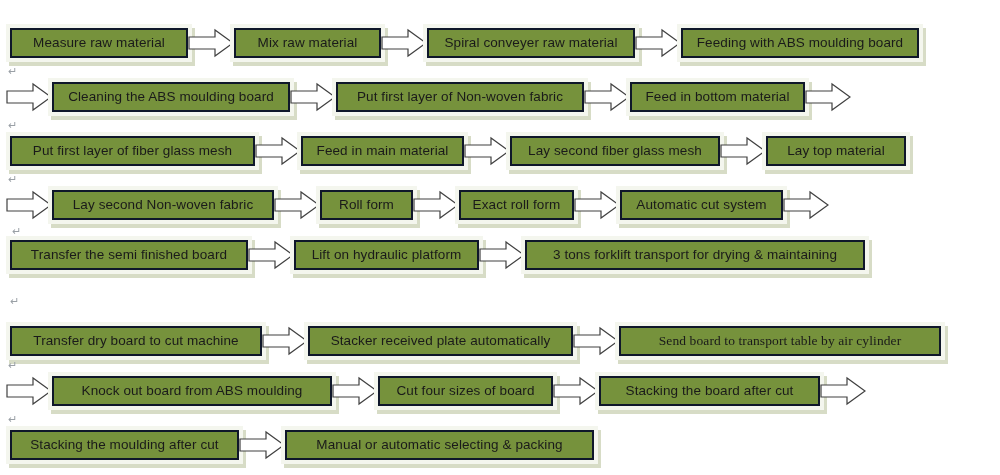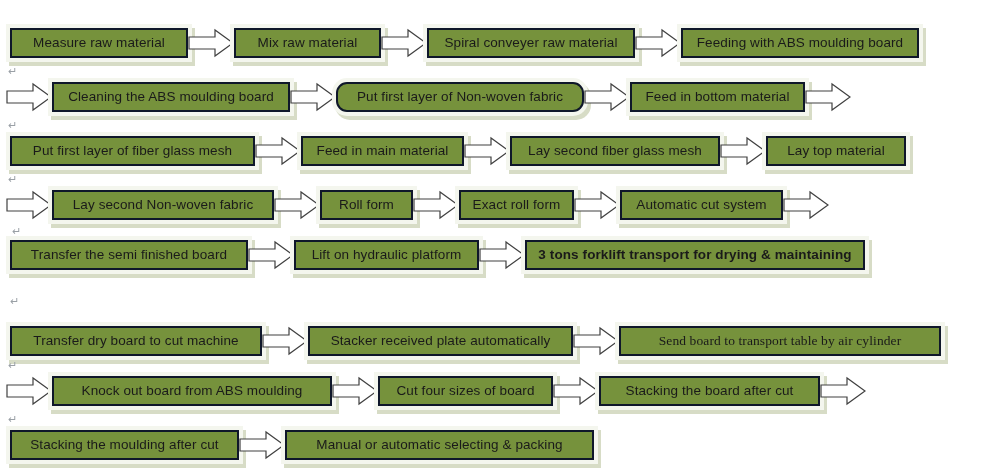--- a/index.html
+++ b/index.html
@@ -113,21 +113,21 @@
         </svg>
       </div>
       <div class="box" style="width: 238px;">
         <span class="label">Cleaning the ABS moulding board</span>
       </div>
       <div class="arrow">
         <svg width="46" height="30" viewBox="0 0 46 30" xmlns="http://www.w3.org/2000/svg">
           <path d="M1 9 H27 V2 L45 15 L27 28 V21 H1 Z" fill="#ffffff" stroke="#404040" stroke-width="1.2" stroke-linejoin="miter"></path>
         </svg>
       </div>
-      <div class="box" style="width: 248px; border-radius: 11px;">
+      <div class="box" style="width: 248px;">
         <span class="label">Put first layer of Non-woven fabric</span>
       </div>
       <div class="arrow">
         <svg width="46" height="30" viewBox="0 0 46 30" xmlns="http://www.w3.org/2000/svg">
           <path d="M1 9 H27 V2 L45 15 L27 28 V21 H1 Z" fill="#ffffff" stroke="#404040" stroke-width="1.2" stroke-linejoin="miter"></path>
         </svg>
       </div>
       <div class="box" style="width: 175px;">
         <span class="label">Feed in bottom material</span>
       </div>
@@ -215,21 +215,21 @@
         </svg>
       </div>
       <div class="box" style="width: 185px;">
         <span class="label">Lift on hydraulic platform</span>
       </div>
       <div class="arrow">
         <svg width="46" height="30" viewBox="0 0 46 30" xmlns="http://www.w3.org/2000/svg">
           <path d="M1 9 H27 V2 L45 15 L27 28 V21 H1 Z" fill="#ffffff" stroke="#404040" stroke-width="1.2" stroke-linejoin="miter"></path>
         </svg>
       </div>
-      <div class="box" style="width: 340px; font-weight: bold;">
+      <div class="box" style="width: 340px;">
         <span class="label">3 tons forklift transport for drying &amp; maintaining</span>
       </div>
     </div>
     <div class="row" style="top: 320px; padding-left: 10px;">
       <div class="box" style="width: 252px;">
         <span class="label">Transfer dry board to cut machine</span>
       </div>
       <div class="arrow">
         <svg width="46" height="30" viewBox="0 0 46 30" xmlns="http://www.w3.org/2000/svg">
           <path d="M1 9 H27 V2 L45 15 L27 28 V21 H1 Z" fill="#ffffff" stroke="#404040" stroke-width="1.2" stroke-linejoin="miter"></path>

